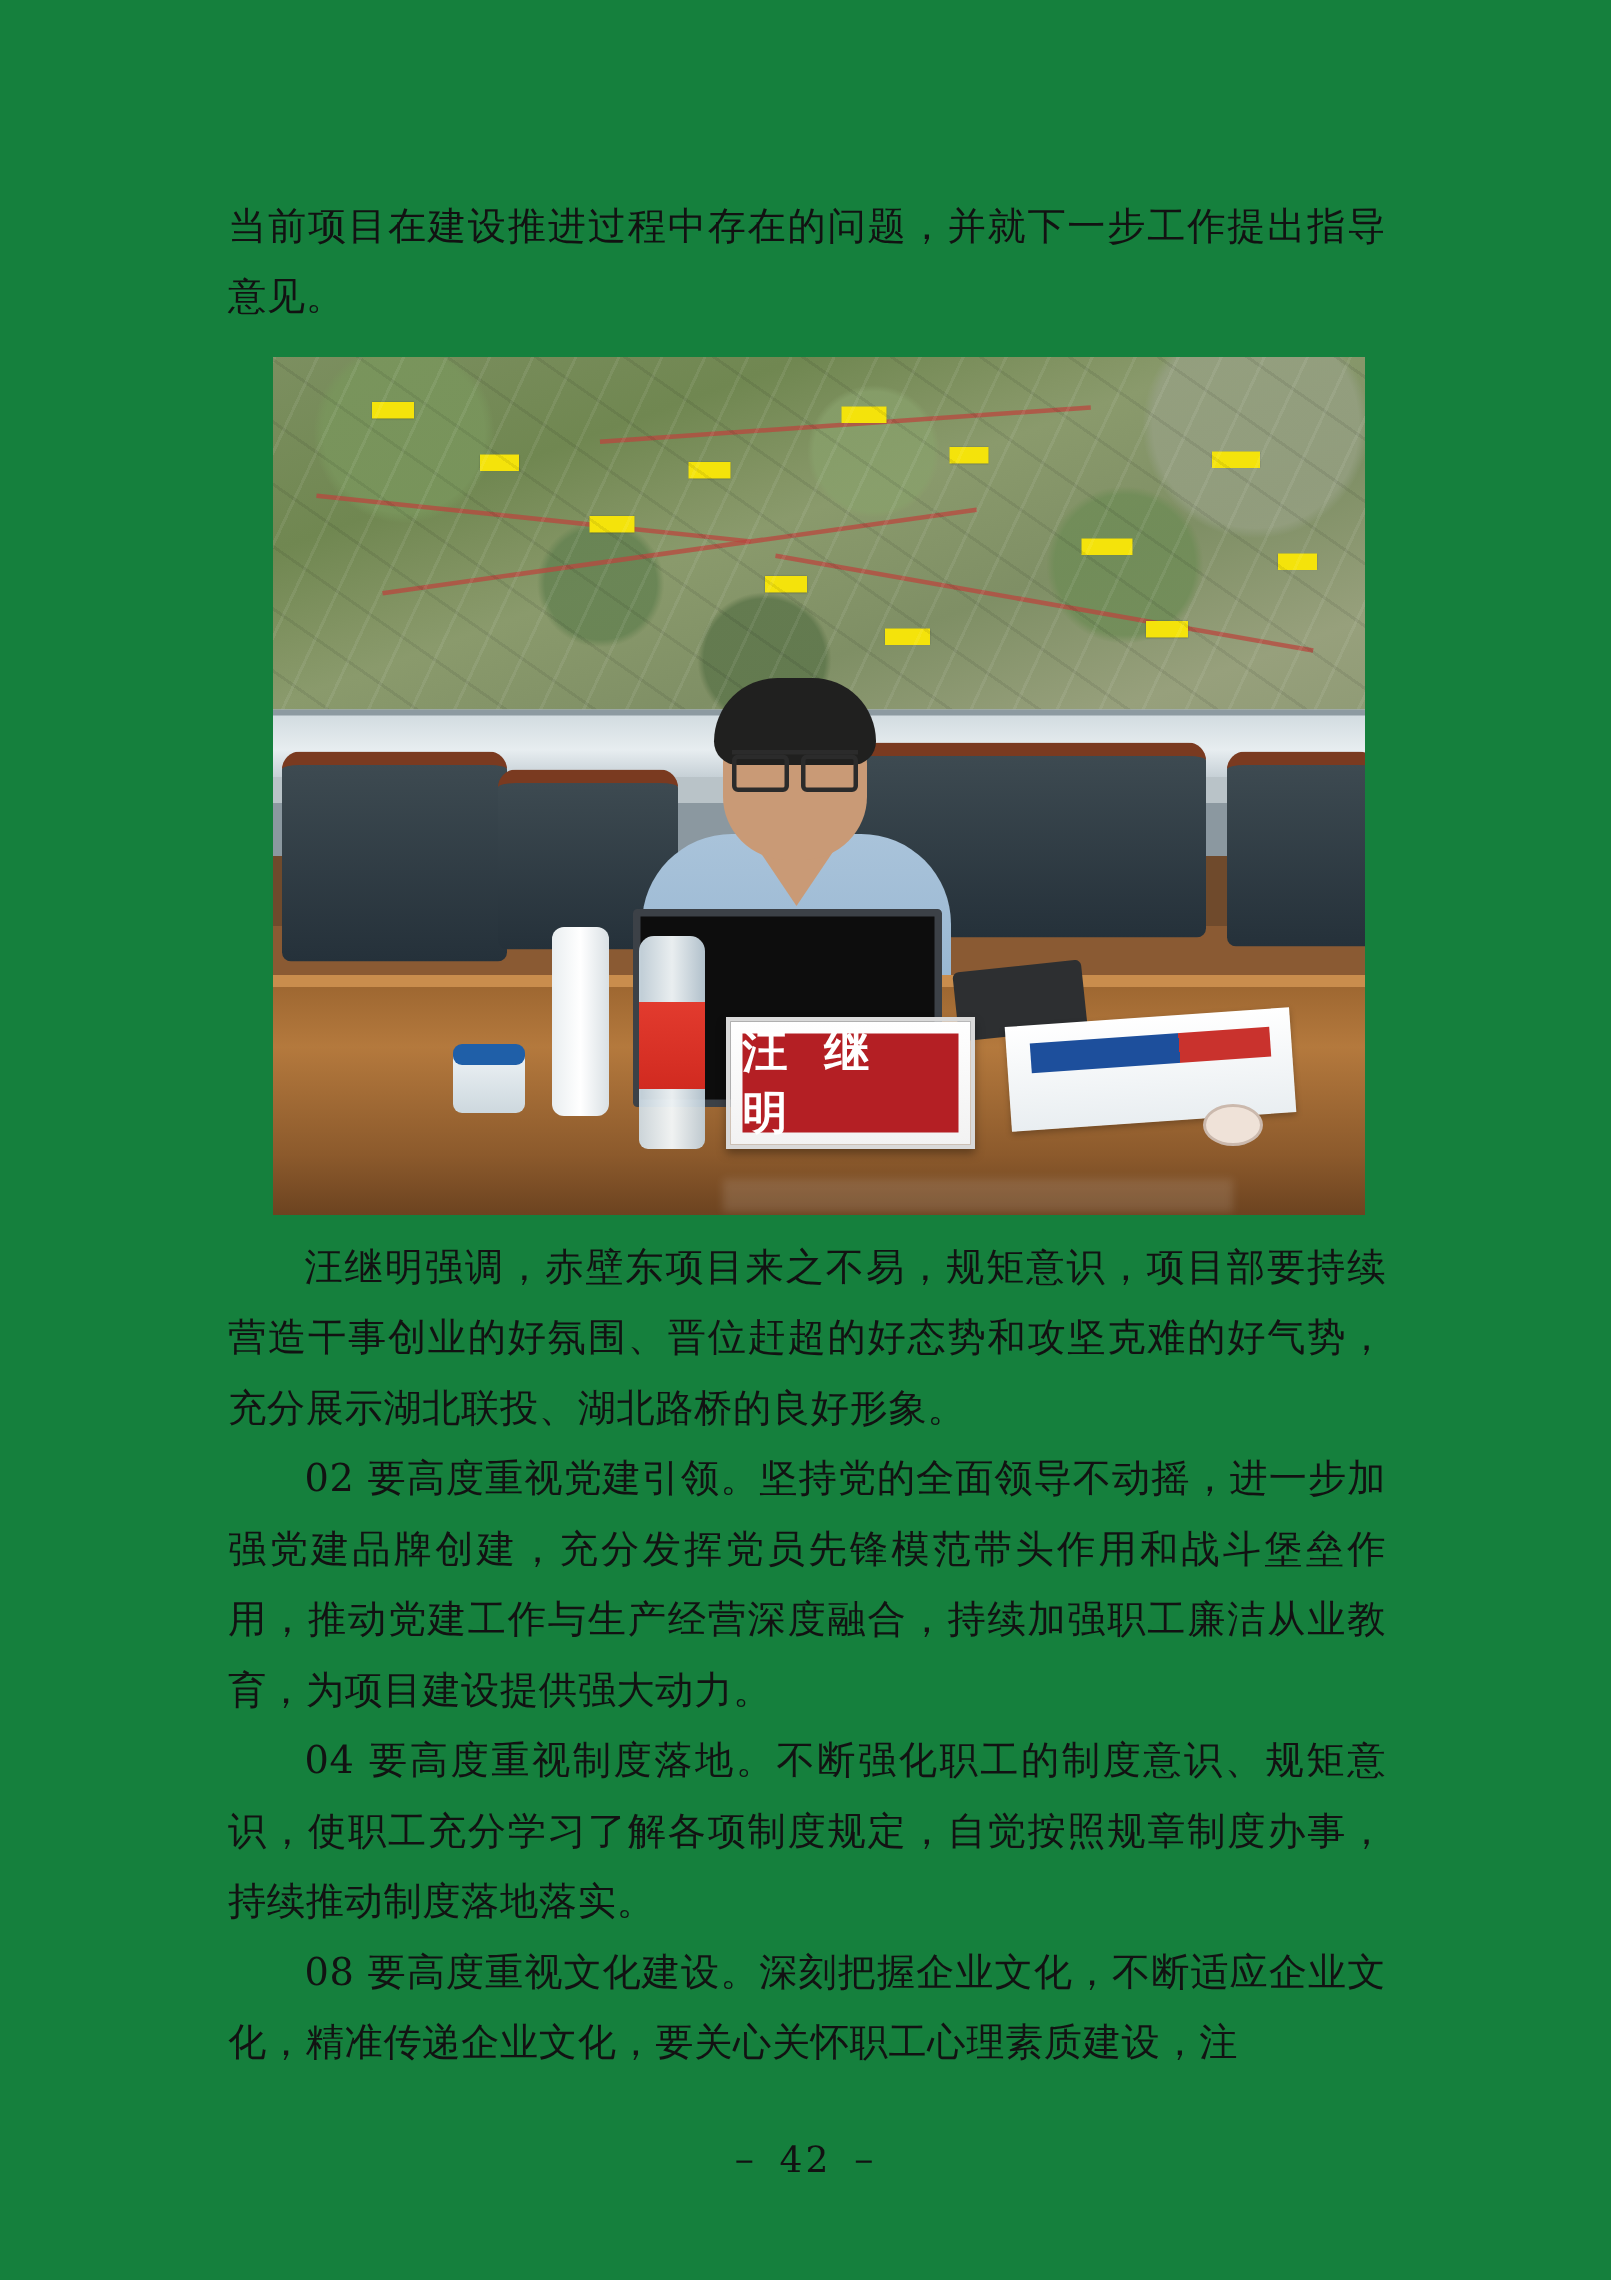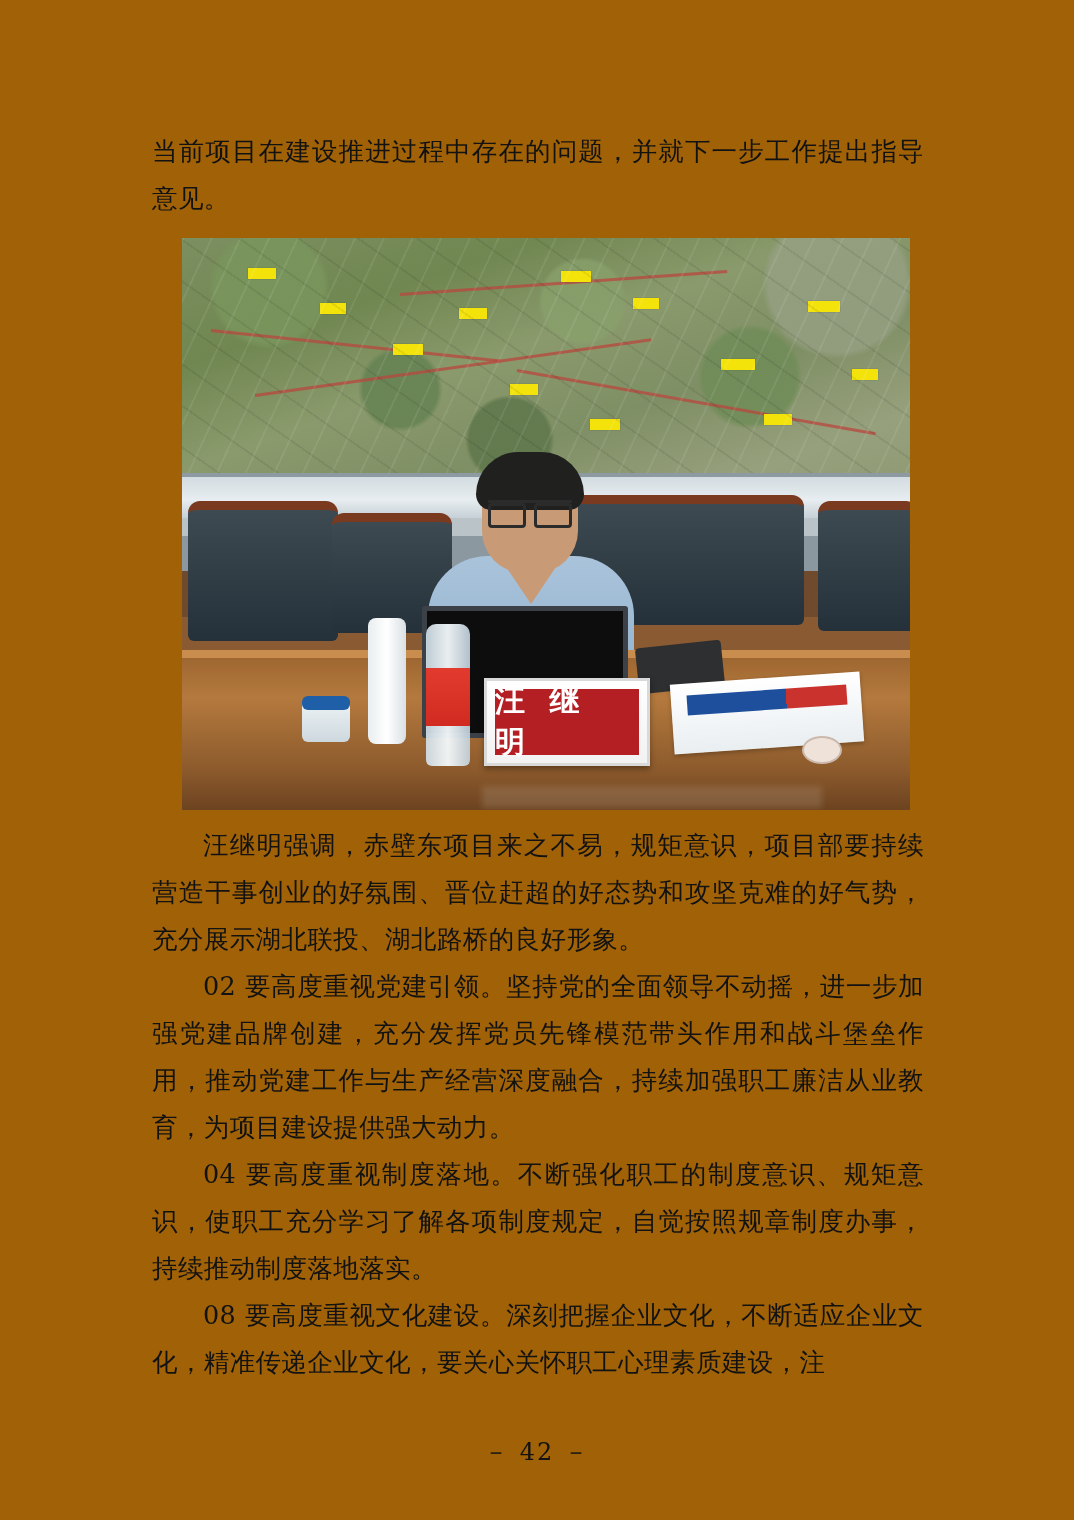--- a/index.html
+++ b/index.html
@@ -4,21 +4,21 @@
 <style>
   html, body {
     margin: 0;
     padding: 0;
     background: #ffffff;
   }
   .page {
     width: 1074px;
     height: 1520px;
     position: relative;
-    background: #a16207;
+    background: #15803d;
     font-family: "DejaVu Serif", "Liberation Serif", serif;
     box-sizing: border-box;
     overflow: hidden;
   }
   .content {
     position: absolute;
     left: 152px;
     top: 128px;
     width: 772px;
   }
@@ -278,21 +278,21 @@
   .reflection {
     position: absolute;
     left: 300px; top: 548px;
     width: 340px; height: 22px;
     background: rgba(255,255,255,.12);
     filter: blur(3px);
   }
   .footer {
     position: absolute;
     left: 0;
-    bottom: 52px;
+    bottom: 64px;
     width: 100%;
     text-align: center;
     font-size: 24px;
     color: #121212;
     letter-spacing: 2px;
     font-family: "DejaVu Serif", "Liberation Serif", serif;
   }
 </style>
 </head>
 <body>

